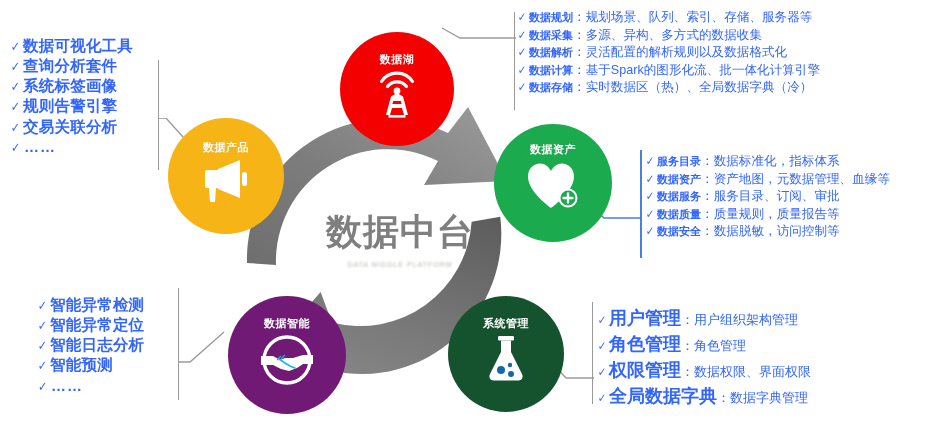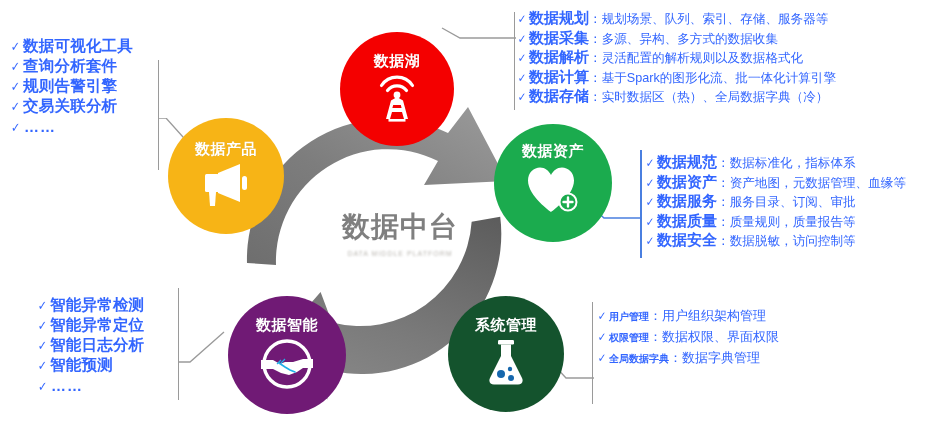--- a/index.html
+++ b/index.html
@@ -49,31 +49,31 @@
   }
   .listblock .tick {
     font-size: 13px;
     font-weight: 400;
   }
 
   
   .defblock .line {
     font-size: 13.2px;
   }
-  .defblock .bold { font-size: 15px; }
+  .defblock .bold { font-size: 11px; }
   .defblock .desc { font-size: 12.6px; }
   .defblock .tick { font-size: 12px; font-weight: 400; }
 
   #block-top-right { left: 517px; top: 8px; }
   #block-mid-right { left: 645px; top: 152px; }
   #block-bottom-right { left: 597px; top: 305px; }
   #block-top-left  { left: 10px; top: 36px; }
   #block-bottom-left { left: 37px; top: 295px; }
   #block-bottom-right .line { font-size: 14px; }
-  #block-bottom-right .bold { font-size: 10px; }
+  #block-bottom-right .bold { font-size: 18px; }
   #block-bottom-right .desc { font-size: 13px; }
   #block-bottom-right .line { line-height: 1.45; }
 
   .listblock .line.dots { font-size: 15px; letter-spacing: 1px; }
 
   
   .conn {
     position: absolute;
     pointer-events: none;
   }
@@ -95,21 +95,21 @@
 
   
   #center-label {
     position: absolute;
     left: 300px;
     top: 208px;
     width: 200px;
     text-align: center;
   }
   #center-title {
-    font-size: 28px;
+    font-size: 36px;
     font-weight: 700;
     color: #7f7f7f;
     letter-spacing: 1px;
   }
   #center-sub {
     margin-top: 4px;
     font-size: 7px;
     color: #b9b6b0;
     letter-spacing: 1px;
     filter: blur(1.1px);
@@ -120,21 +120,21 @@
     position: absolute;
     border-radius: 50%;
     display: flex;
     flex-direction: column;
     align-items: center;
     justify-content: flex-start;
     color: #ffffff;
   }
   .circle .clabel {
     font-weight: 700;
-    font-size: 15px;
+    font-size: 11px;
     letter-spacing: 0.5px;
     margin-top: 16px;
     text-shadow: 0 0 1px rgba(0,0,0,0.12);
   }
   .circle .cicon {
     margin-top: 3px;
     line-height: 0;
   }
 
   #c-datalake   { left: 340px; top: 32px;  width: 114px; height: 114px; background: #f40000; }
@@ -286,20 +286,21 @@
         <rect x="5" y="12" width="14" height="18" rx="1.5" fill="#ffffff"></rect>
         <path d="M9,30 L16,30 L15,44 L10,44 Z" fill="#ffffff"></path>
         <rect x="42" y="14" width="5" height="14" rx="2.5" fill="#ffffff"></rect>
       </svg>
     </div>
   </div>
 
   <div class="txtblock listblock" id="block-top-left">
     <span class="line"><span class="tick">✓</span><span>数据可视化工具</span></span>
     <span class="line"><span class="tick">✓</span><span>查询分析套件</span></span>
+    <span class="line"><span class="tick">✓</span><span>系统标签画像</span></span>
     <span class="line"><span class="tick">✓</span><span>规则告警引擎</span></span>
     <span class="line"><span class="tick">✓</span><span>交易关联分析</span></span>
     <span class="line dots"><span class="tick">✓</span><span>……</span></span>
   </div>
 
   <div class="txtblock listblock" id="block-bottom-left">
     <span class="line"><span class="tick">✓</span><span>智能异常检测</span></span>
     <span class="line"><span class="tick">✓</span><span>智能异常定位</span></span>
     <span class="line"><span class="tick">✓</span><span>智能日志分析</span></span>
     <span class="line"><span class="tick">✓</span><span>智能预测</span></span>
@@ -308,26 +309,27 @@
 
   <div class="txtblock defblock" id="block-top-right">
     <span class="line"><span class="tick">✓</span><span class="bold">数据规划</span><span class="desc">：</span><span class="desc">规划场景、队列、索引、存储、服务器等</span></span>
     <span class="line"><span class="tick">✓</span><span class="bold">数据采集</span><span class="desc">：</span><span class="desc">多源、异构、多方式的数据收集</span></span>
     <span class="line"><span class="tick">✓</span><span class="bold">数据解析</span><span class="desc">：</span><span class="desc">灵活配置的解析规则以及数据格式化</span></span>
     <span class="line"><span class="tick">✓</span><span class="bold">数据计算</span><span class="desc">：</span><span class="desc">基于Spark的图形化流、批一体化计算引擎</span></span>
     <span class="line"><span class="tick">✓</span><span class="bold">数据存储</span><span class="desc">：</span><span class="desc">实时数据区（热）、全局数据字典（冷）</span></span>
   </div>
 
   <div class="txtblock defblock" id="block-mid-right">
-    <span class="line"><span class="tick">✓</span><span class="bold">数据规范</span><span class="desc">：</span><span class="desc">数据标准化，指标体系</span></span>
+    <span class="line"><span class="tick">✓</span><span class="bold">服务目录</span><span class="desc">：</span><span class="desc">数据标准化，指标体系</span></span>
     <span class="line"><span class="tick">✓</span><span class="bold">数据资产</span><span class="desc">：</span><span class="desc">资产地图，元数据管理、血缘等</span></span>
     <span class="line"><span class="tick">✓</span><span class="bold">数据服务</span><span class="desc">：</span><span class="desc">服务目录、订阅、审批</span></span>
     <span class="line"><span class="tick">✓</span><span class="bold">数据质量</span><span class="desc">：</span><span class="desc">质量规则，质量报告等</span></span>
     <span class="line"><span class="tick">✓</span><span class="bold">数据安全</span><span class="desc">：</span><span class="desc">数据脱敏，访问控制等</span></span>
   </div>
 
   <div class="txtblock defblock" id="block-bottom-right">
     <span class="line"><span class="tick">✓</span><span class="bold">用户管理</span><span class="desc">：</span><span class="desc">用户组织架构管理</span></span>
+    <span class="line"><span class="tick">✓</span><span class="bold">角色管理</span><span class="desc">：</span><span class="desc">角色管理</span></span>
     <span class="line"><span class="tick">✓</span><span class="bold">权限管理</span><span class="desc">：</span><span class="desc">数据权限、界面权限</span></span>
     <span class="line"><span class="tick">✓</span><span class="bold">全局数据字典</span><span class="desc">：</span><span class="desc">数据字典管理</span></span>
   </div>
 
 </div>
 
 </body></html>

